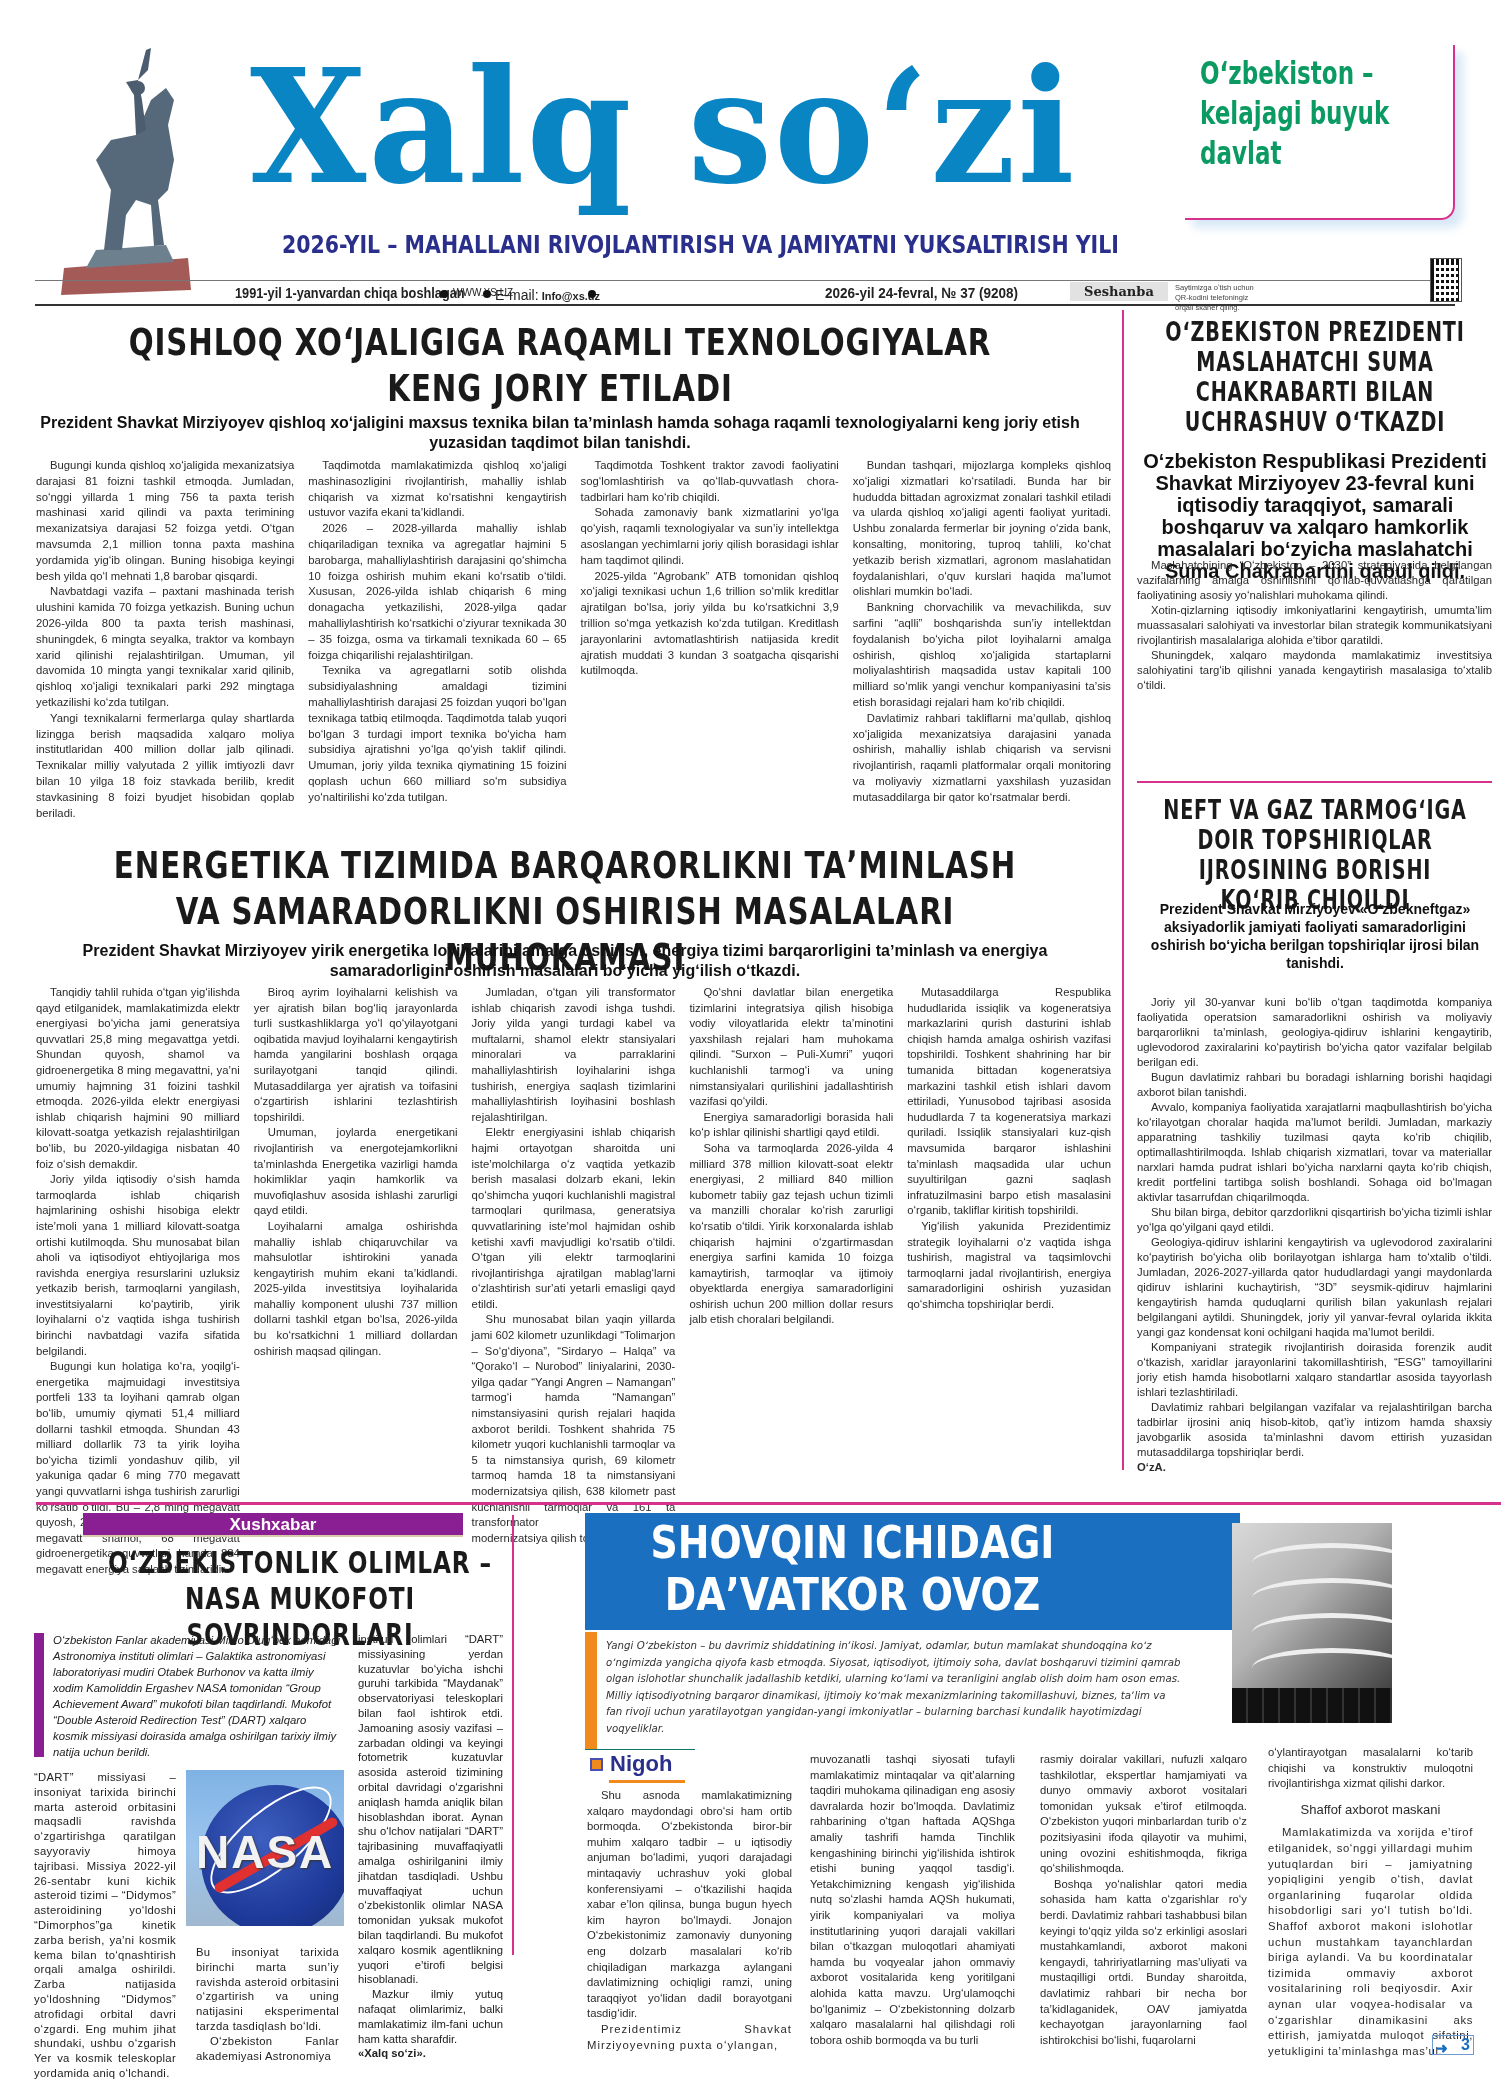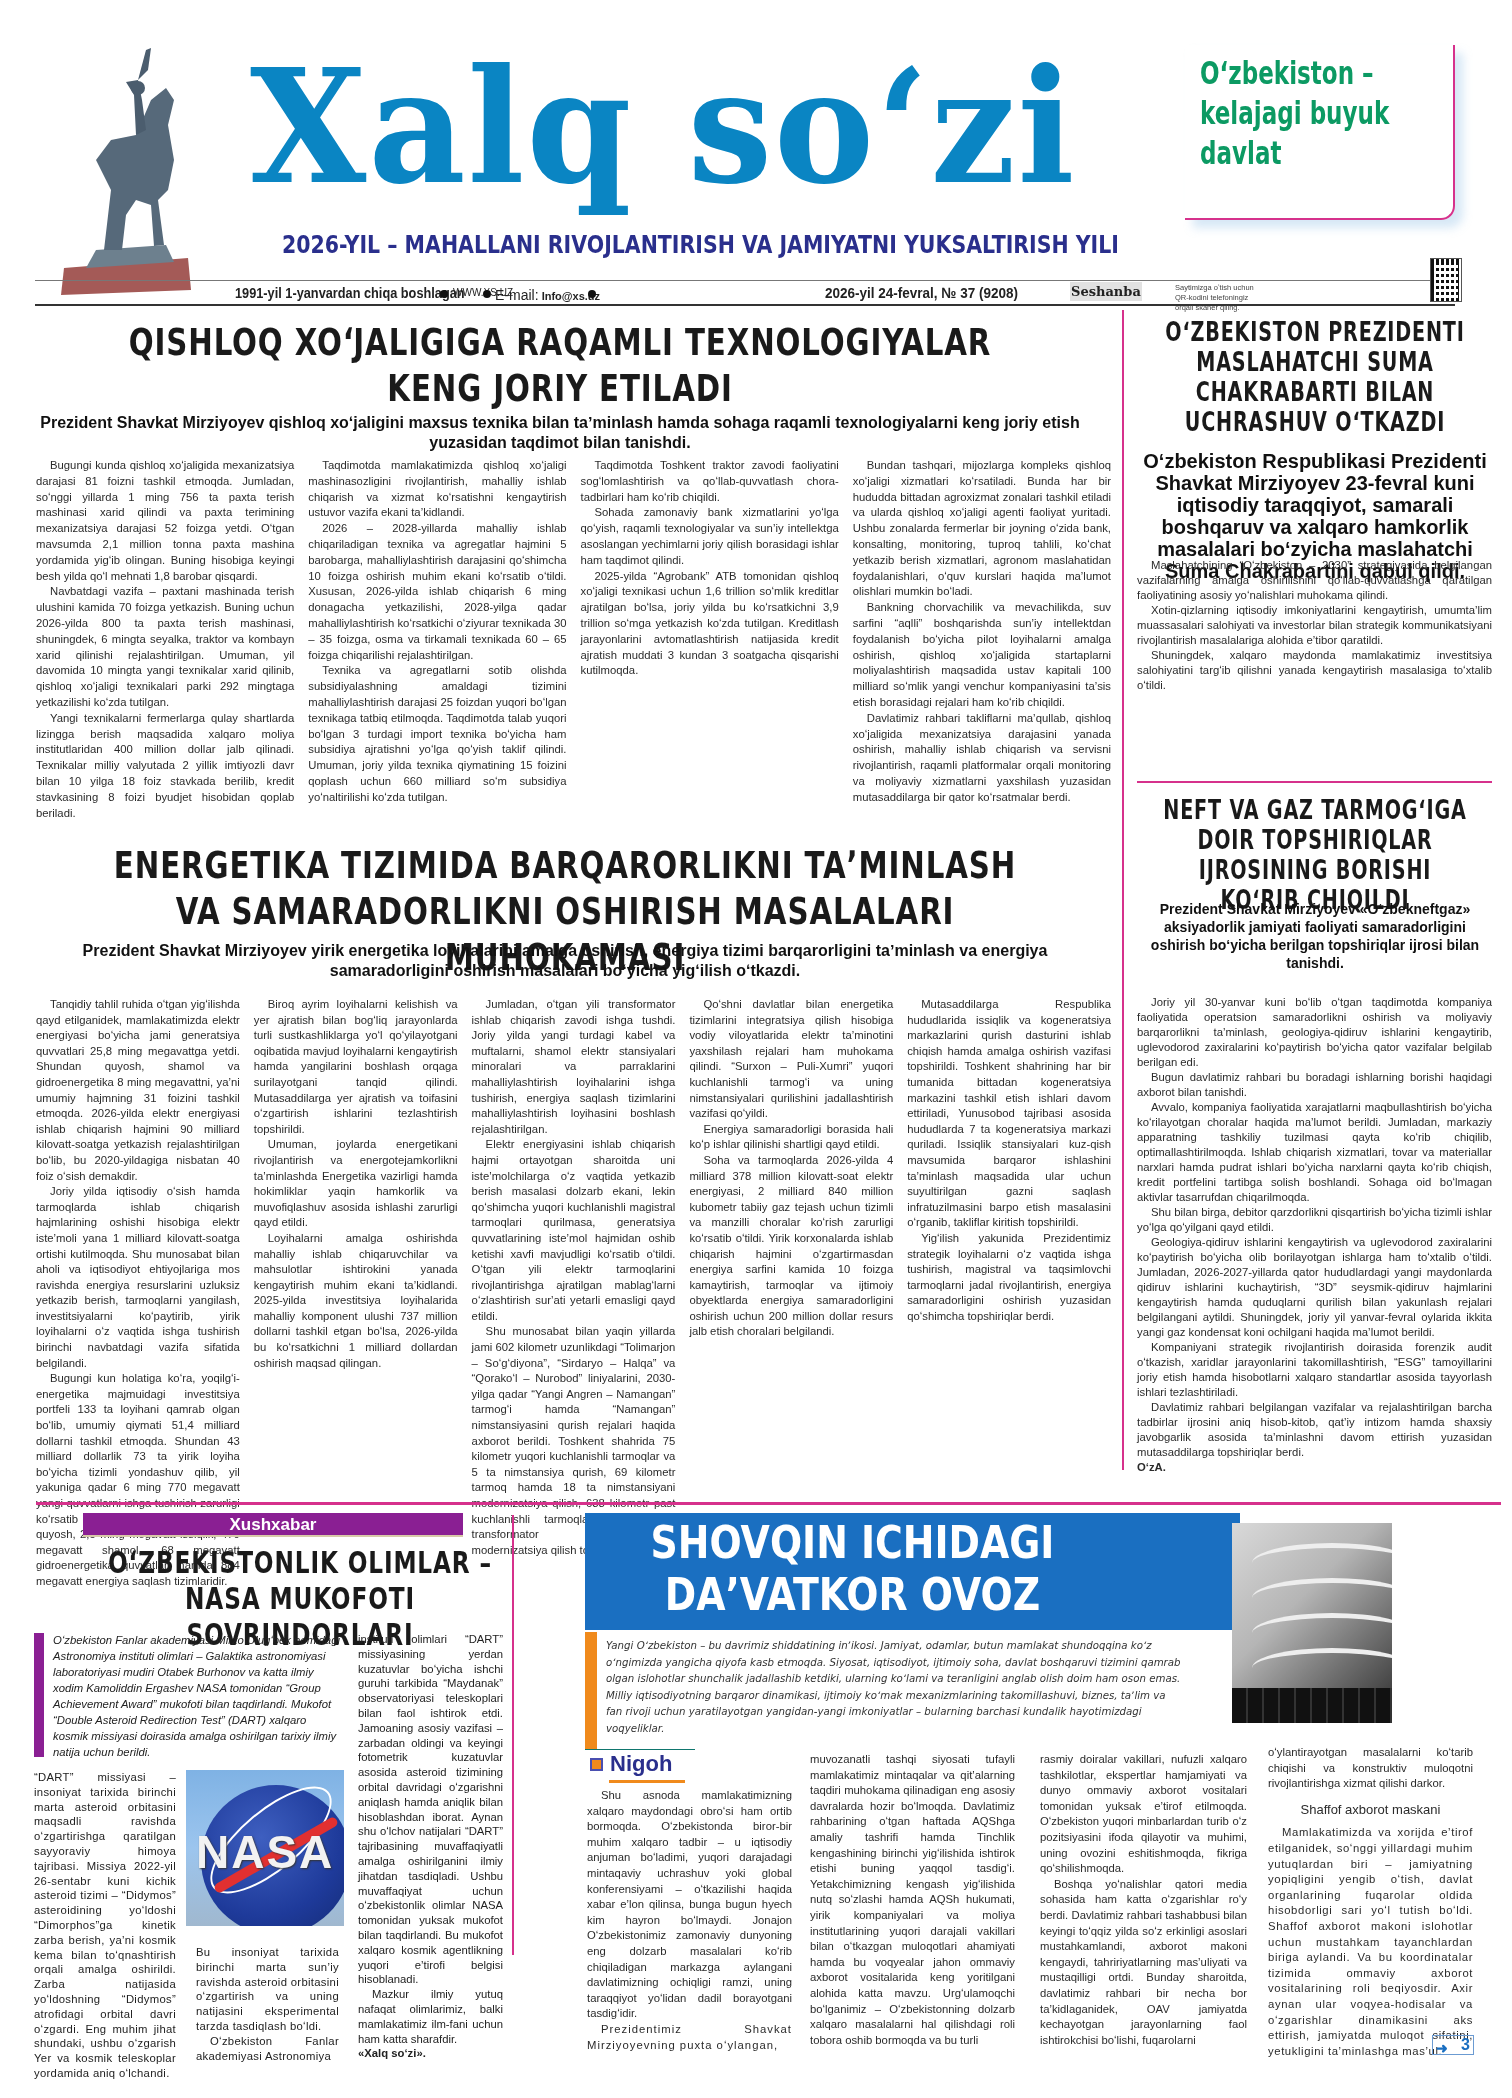--- a/index.html
+++ b/index.html
@@ -14,21 +14,21 @@
   .slogan { position: absolute; left: 15px; top: 8px; font-family: "DejaVu Sans", sans-serif; font-weight: bold; font-size: 32px; line-height: 40px; color: #0c9a63; transform: scaleX(0.72); transform-origin: left top; width: 340px; }
   .year-line { position: absolute; left: 282px; top: 230px; font-family: "DejaVu Sans", sans-serif; font-weight: bold; font-size: 25px; color: #2a2f8c; transform: scaleX(0.82); transform-origin: left top; white-space: nowrap; }
   .info-bar { position: absolute; left: 35px; top: 280px; width: 1420px; height: 26px; border-top: 1px solid #777; border-bottom: 2px solid #333; }
   .info-bar span { position: absolute; top: 3px; font-size: 14px; white-space: nowrap; }
   .since { left: 200px; font-weight: bold; font-size: 15px !important; transform: scaleX(0.85); transform-origin: left; }
   .dot { width: 8px; height: 8px; border-radius: 50%; background: #111; display: inline-block; top: 9px !important; }
   .site { left: 418px; font-size: 10px !important; top: 6px !important; }
   .email { left: 460px; font-size: 11px !important; top: 6px !important; }
   .email b { font-weight: bold; }
   .issue { left: 790px; font-weight: bold; font-size: 15px !important; transform: scaleX(0.9); transform-origin: left; }
-  .weekday { left: 1035px; background: #e2e2e2; padding: 2px 1px; font-family: "DejaVu Serif", serif; font-weight: bold; font-size: 13px !important; top: 1px !important; }
+  .weekday { left: 1035px; background: #e2e2e2; padding: 2px 14px; font-family: "DejaVu Serif", serif; font-weight: bold; font-size: 13px !important; top: 1px !important; }
   .qr-note { left: 1140px; font-size: 7.5px !important; line-height: 10px; color: #444; top: 2px !important; }
   .qr { position: absolute; left: 1218px; top: 258px; width: 32px; height: 44px; border: 1px solid #555; background: repeating-linear-gradient(90deg,#111 0 3px,#fff 3px 5px), #fff; }
   .qr::before { content:""; position:absolute; inset:3px; background: repeating-linear-gradient(0deg,#fff 0 3px, transparent 3px 6px); }
 
   
   .hl { font-family: "DejaVu Sans Condensed","DejaVu Sans", sans-serif; font-weight: bold; color: #1a1a1a; text-align: center; letter-spacing: 1px; }
   .lead-b { font-weight: bold; text-align: center; color: #111; }
   .cols { position: absolute; display: flex; gap: 14px; font-size: 11.3px; line-height: 15.8px; color: #2b2b2b; text-align: justify; }
   .cols .col { flex: 1; }
   .cols p { text-indent: 14px; }
@@ -46,21 +46,21 @@
   #sc-lead { position: absolute; left: 1135px; top: 450px; width: 360px; font-size: 20px; line-height: 22px; }
   #sc-body { left: 1137px; top: 558px; width: 355px; font-size: 11.3px; line-height: 15px; }
   #ng-title { top: 795px; font-size: 26px; line-height: 30px; transform: scaleX(0.82); transform-origin: center top; }
   #ng-lead { position: absolute; left: 1135px; top: 900px; width: 360px; font-size: 14px; line-height: 18px; }
   #ng-body { left: 1137px; top: 995px; width: 355px; font-size: 11.3px; line-height: 15px; }
   .sign { text-align: left; font-weight: bold; text-indent: 0 !important; }
 
   
   #en-title { position: absolute; left: 40px; top: 843px; width: 1050px; font-size: 37px; line-height: 46px; transform: scaleX(0.88); transform-origin: center top; }
   #en-lead { position: absolute; left: 40px; top: 941px; width: 1050px; font-size: 16px; line-height: 20px; }
-  #en-cols { left: 36px; top: 985px; width: 1075px; font-size: 11.3px; line-height: 15.6px; margin-top: 12px; }
+  #en-cols { left: 36px; top: 985px; width: 1075px; font-size: 11.3px; line-height: 15.6px; }
 
   
   .rubric { position: absolute; left: 83px; top: 1513px; width: 380px; height: 24px; background: #8a1f93; color: #fff; font-weight: bold; font-size: 17px; text-align: center; line-height: 24px; border-bottom: 2px solid #d8c9a8; }
   #nasa-title { position: absolute; left: 40px; top: 1545px; width: 520px; font-size: 30px; line-height: 36px; transform: scaleX(0.86); transform-origin: center top; }
   .nasa-intro-bar { position: absolute; left: 34px; top: 1633px; width: 10px; height: 124px; background: #8a1f93; }
   #nasa-intro { position: absolute; left: 53px; top: 1632px; width: 290px; font-style: italic; font-size: 11.3px; line-height: 16px; color: #222; }
   #nasa-col1 { position: absolute; left: 34px; top: 1770px; width: 142px; font-size: 11.3px; line-height: 14.8px; text-align: justify; letter-spacing: 0.3px; }
   #nasa-col2 { position: absolute; left: 196px; top: 1945px; width: 143px; font-size: 11.3px; line-height: 14.8px; text-align: justify; letter-spacing: 0.3px; }
   #nasa-col3 { position: absolute; left: 358px; top: 1632px; width: 145px; font-size: 11.3px; line-height: 14.8px; text-align: justify; }
   .nasa-photo { position: absolute; left: 186px; top: 1770px; width: 158px; height: 156px; background: linear-gradient(180deg,#7fb2e4 0%, #9cc5ee 50%, #a0b8cf 100%); overflow: hidden; }

